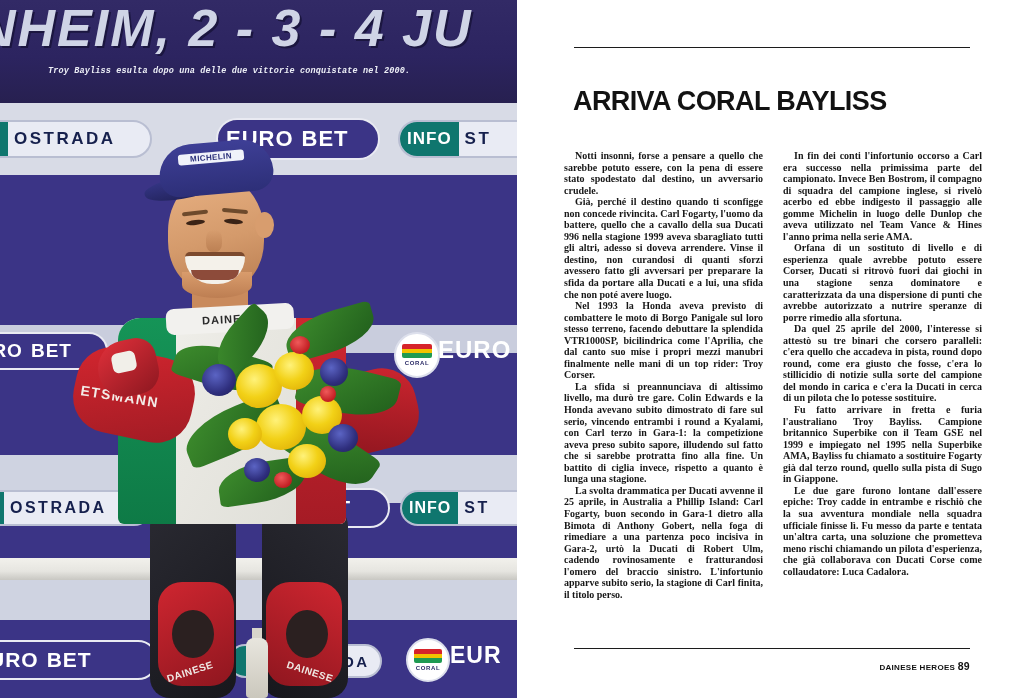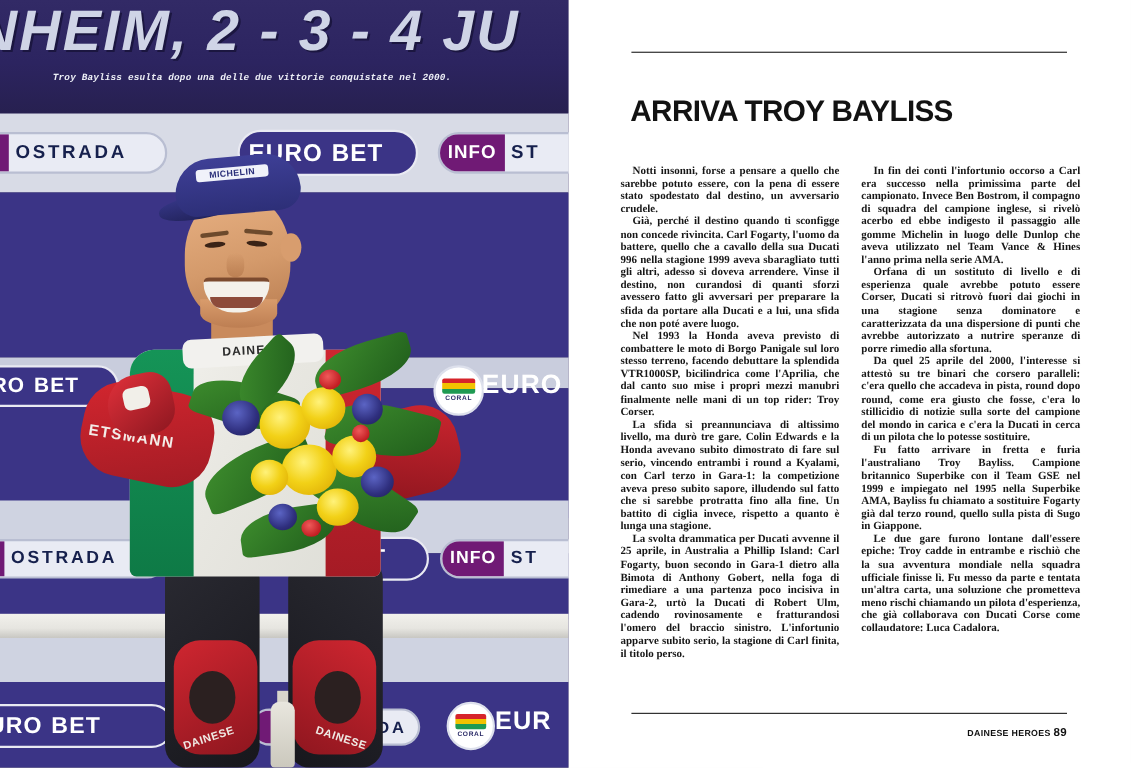--- a/index.html
+++ b/index.html
@@ -33,21 +33,21 @@
   .rail{position:absolute;left:0;top:558px;width:517px;height:22px;
     background:linear-gradient(180deg,#f2f1ec 0%,#e6e5e0 60%,#c8c7c2 100%);}
   .wall-white-d{position:absolute;left:0;top:580px;width:517px;height:40px;background:#cfd3e1;}
   .wall-blue-d{position:absolute;left:0;top:620px;width:517px;height:78px;background:#3b3486;}
 
   
   .pill{position:absolute;border:2.5px solid #e9eaf2;border-radius:22px;
      background:#3b3486;display:flex;align-items:center;overflow:hidden;
      font-family:"Liberation Sans",sans-serif;font-weight:bold;}
   .pill.light{background:#e9ebf4;border-color:#b9bed2;}
-  .infostrada-green{background:#701a75;color:#ffffff;height:100%;display:flex;
+  .infostrada-green{background:#0f766e;color:#ffffff;height:100%;display:flex;
      align-items:center;padding:0 5px;font-size:17px;letter-spacing:1px;}
   .infostrada-dark{color:#16204d;padding:0 6px;font-size:17px;letter-spacing:2.5px;}
   .eurobet-txt{color:#ffffff;font-size:22px;letter-spacing:1px;padding:0 8px;}
 
   
   .coral{position:absolute;border-radius:50%;background:#ffffff;border:2px solid #dde0ec;
      display:flex;flex-direction:column;align-items:center;justify-content:center;}
   .coral-bars{width:72%;height:34%;background:linear-gradient(180deg,#d6232a 0%,#d6232a 33%,#f2c200 33%,#f2c200 66%,#1f9a52 66%,#1f9a52 100%);
      border-radius:2px;}
   .coral-label{font-family:"Liberation Sans",sans-serif;font-weight:bold;font-size:6px;
@@ -304,21 +304,21 @@
     <div class="banner-top">
       <span class="banner-top-text">NHEIM, 2 - 3 - 4 JU</span>
     </div>
     <div class="photo-caption">Troy Bayliss esulta dopo una delle due vittorie conquistate nel 2000.</div>
   </div>
 
   <div class="text-page">
 
     <div class="rule rule-top"></div>
 
-    <h1 class="article-title">ARRIVA TROY BAYLISS</h1>
+    <h1 class="article-title">ARRIVA CORAL BAYLISS</h1>
 
     <div class="cols">
       <div class="col">
         <p>Notti insonni, forse a pensare a quello che sarebbe potuto essere, con la pena di essere stato spodestato dal destino, un avversario crudele.</p>
         <p>Già, perché il destino quando ti sconfigge non concede rivincita. Carl Fogarty, l'uomo da battere, quello che a cavallo della sua Ducati 996 nella stagione 1999 aveva sbaragliato tutti gli altri, adesso si doveva arrendere. Vinse il destino, non curandosi di quanti sforzi avessero fatto gli avversari per preparare la sfida da portare alla Ducati e a lui, una sfida che non poté avere luogo.</p>
         <p>Nel 1993 la Honda aveva previsto di combattere le moto di Borgo Panigale sul loro stesso terreno, facendo debuttare la splendida VTR1000SP, bicilindrica come l'Aprilia, che dal canto suo mise i propri mezzi manubri finalmente nelle mani di un top rider: Troy Corser.</p>
         <p>La sfida si preannunciava di altissimo livello, ma durò tre gare. Colin Edwards e la Honda avevano subito dimostrato di fare sul serio, vincendo entrambi i round a Kyalami, con Carl terzo in Gara-1: la competizione aveva preso subito sapore, illudendo sul fatto che si sarebbe protratta fino alla fine. Un battito di ciglia invece, rispetto a quanto è lunga una stagione.</p>
         <p>La svolta drammatica per Ducati avvenne il 25 aprile, in Australia a Phillip Island: Carl Fogarty, buon secondo in Gara-1 dietro alla Bimota di Anthony Gobert, nella foga di rimediare a una partenza poco incisiva in Gara-2, urtò la Ducati di Robert Ulm, cadendo rovinosamente e fratturandosi l'omero del braccio sinistro. L'infortunio apparve subito serio, la stagione di Carl finita, il titolo perso.</p>
       </div>
       <div class="col">

